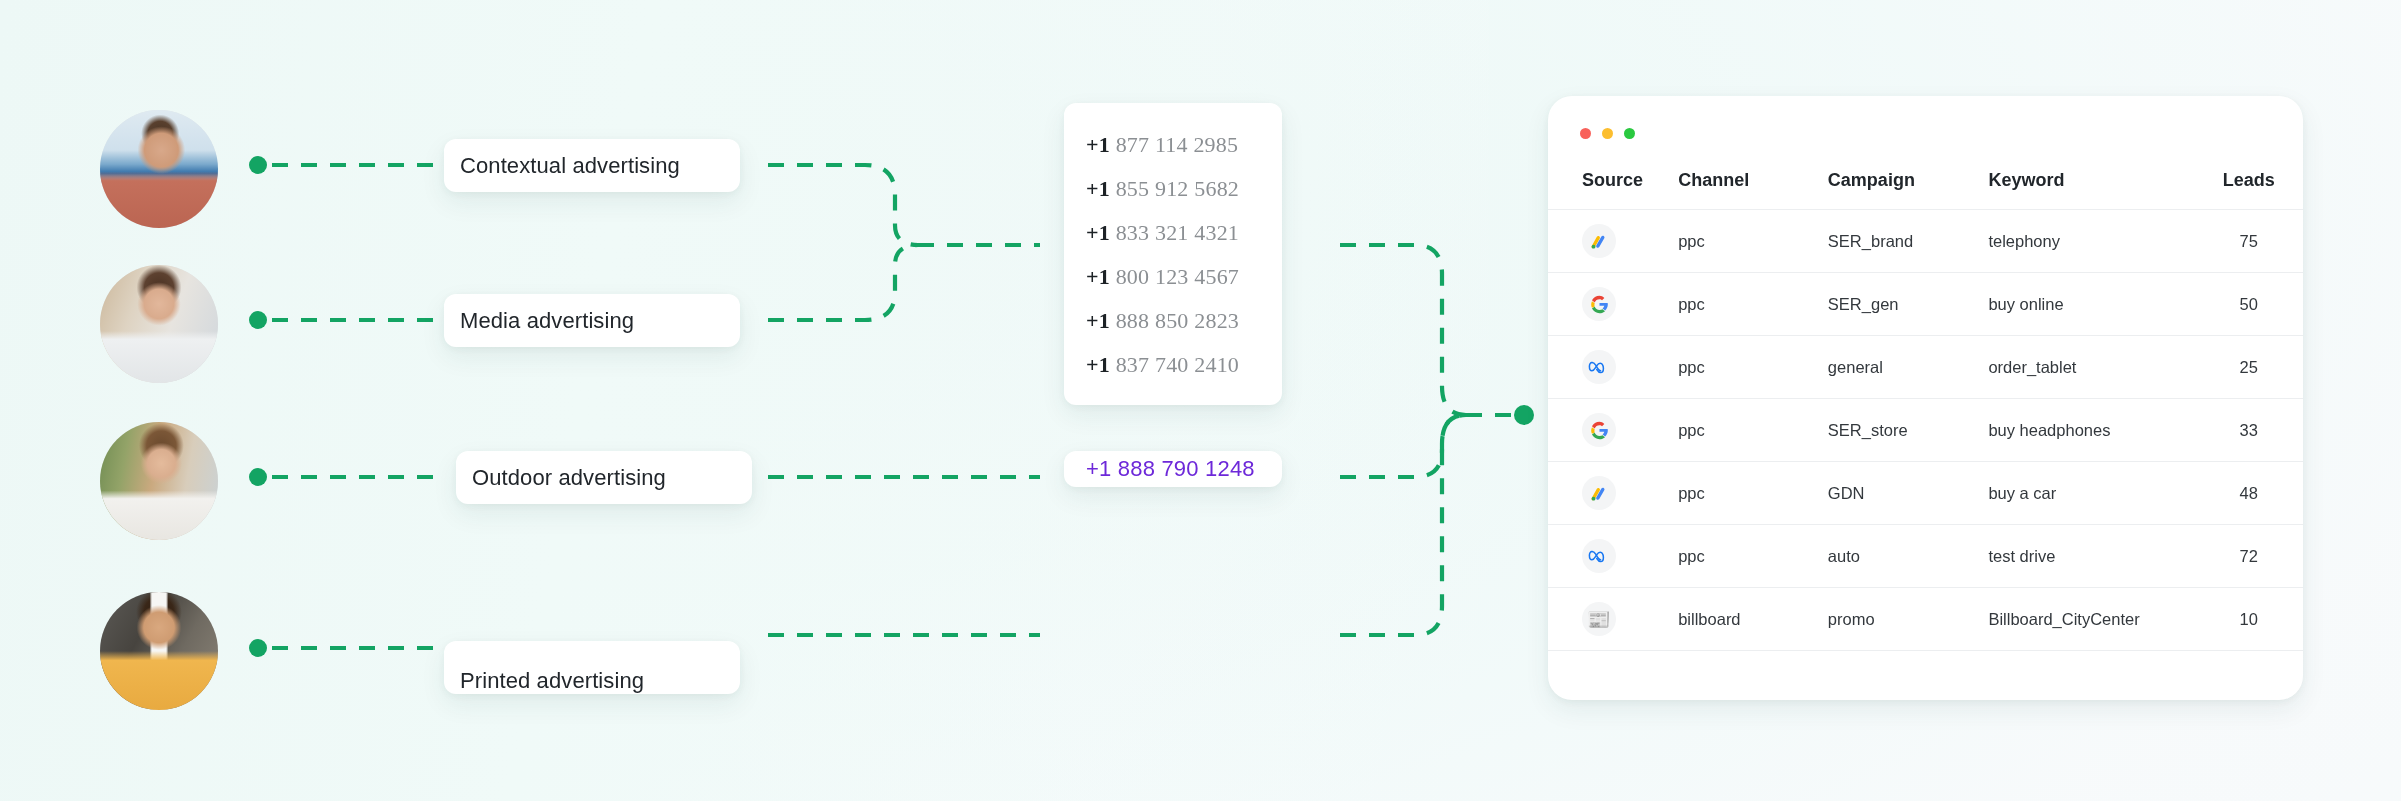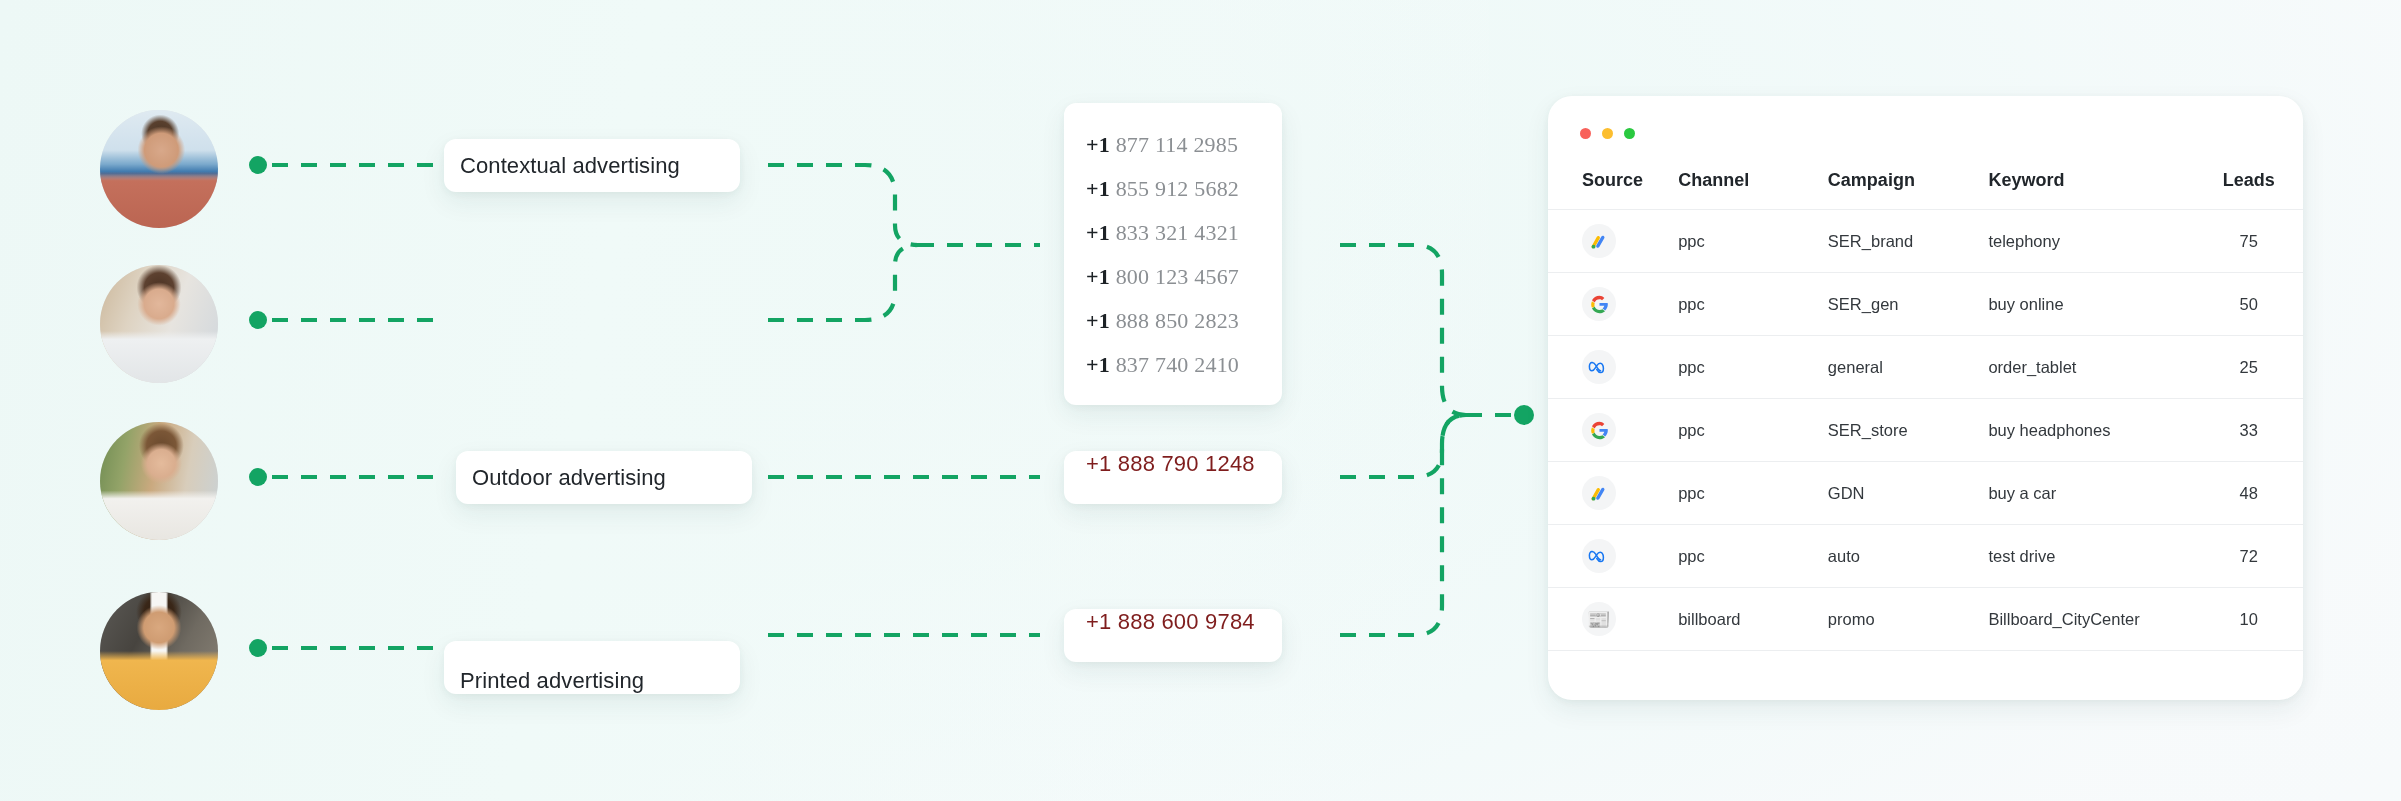--- a/index.html
+++ b/index.html
@@ -87,25 +87,25 @@
   }
   .chan-box {
     display: flex; align-items: center;
     padding-left: 16px;
     width: 296px; height: 53px;
     font-size: 22px;
     color: #21262b;
     letter-spacing: .1px;
   }
   .phone-box {
-    display: flex; align-items: flex-start;
+    display: flex; align-items: center;
     padding-left: 22px;
-    width: 218px; height: 53px;
+    width: 218px; height: 36px;
     font-size: 22px;
-    color: #7f1d1d;
+    color: #6d28d9;
     letter-spacing: .2px;
   }
   #phone-stack {
     width: 218px;
     padding: 20px 0 18px 22px;
   }
   .phone-line {
     font-size: 22px;
     line-height: 44px;
     color: #8b8f93;
@@ -199,41 +199,41 @@
   <div class="avatar av3" style="left:100px; top:422px;">
       <div class="ph"></div>
     </div>
   <div class="avatar av4" style="left:100px; top:592px;">
       <div class="ph"></div>
     </div>
 
   <div class="card chan-box" style="left:444px; top:139px;">
     <span>Contextual advertising</span>
   </div>
+  <div class="card chan-box" style="left:444px; top:294px;">
+    <span>Media advertising</span>
+  </div>
   <div class="card chan-box" style="left:456px; top:451px;">
     <span>Outdoor advertising</span>
   </div>
   <div class="card chan-box" style="left:444px; top:641px;align-items:flex-end;">
     <span>Printed advertising</span>
   </div>
 
   <div class="card" id="phone-stack" style="left:1064px; top:103px;font-family:Liberation Serif, serif;">
     <div class="phone-line"><span class="cc">+1</span> <span>877 114 2985</span></div>
     <div class="phone-line"><span class="cc">+1</span> <span>855 912 5682</span></div>
     <div class="phone-line"><span class="cc">+1</span> <span>833 321 4321</span></div>
     <div class="phone-line"><span class="cc">+1</span> <span>800 123 4567</span></div>
     <div class="phone-line"><span class="cc">+1</span> <span>888 850 2823</span></div>
     <div class="phone-line"><span class="cc">+1</span> <span>837 740 2410</span></div>
   </div>
 
   <div class="card phone-box" style="left:1064px; top:451px;">
     <span>+1 888 790 1248</span>
-  </div>
-  <div class="card phone-box" style="left:1064px; top:609px;">
-    <span>+1 888 600 9784</span>
   </div>
 
   <div class="card" id="table-card">
     <div id="tl-dots">
       <span style="background:#f8615a"></span>
       <span style="background:#fcbe2f"></span>
       <span style="background:#2ac940"></span>
     </div>
 
     <table>

